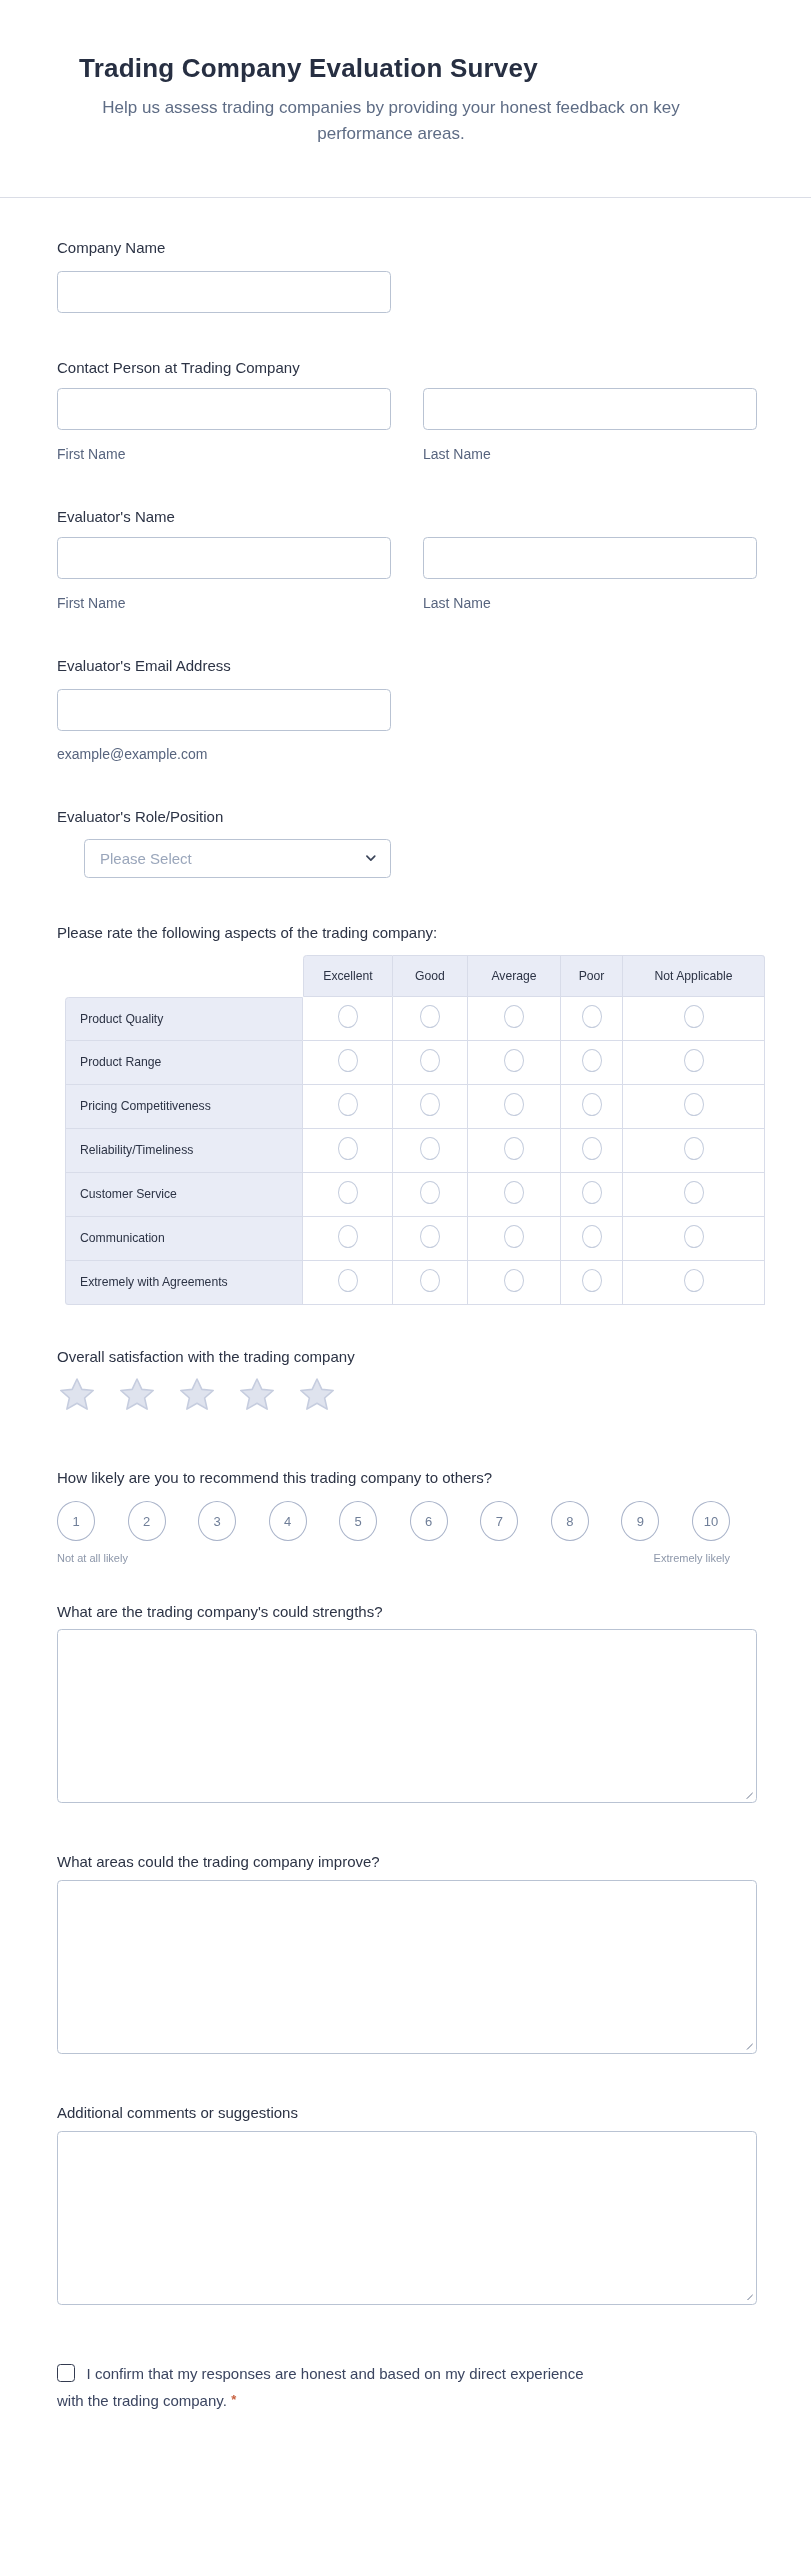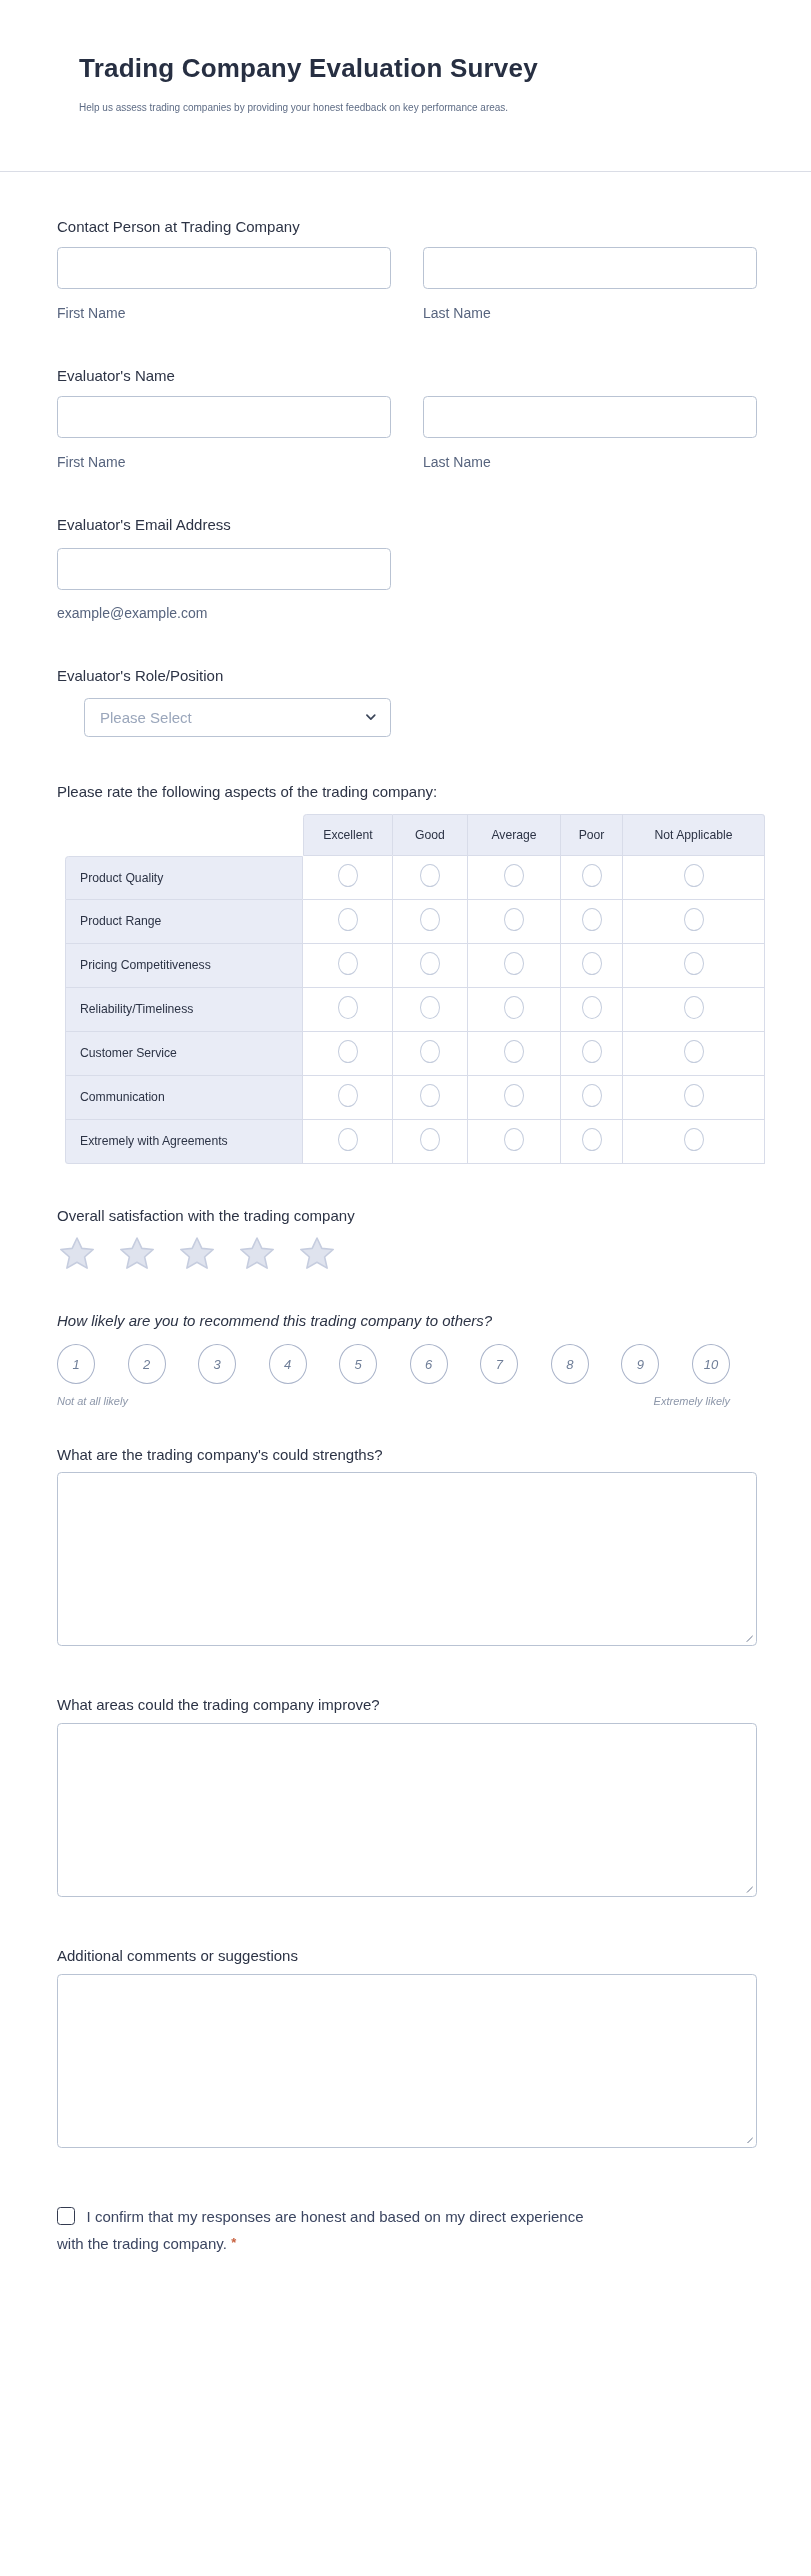--- a/index.html
+++ b/index.html
@@ -4,21 +4,21 @@
 <style>
   * { margin:0; padding:0; box-sizing:border-box; }
   html,body { background:#ffffff; }
   body {
     width:811px; height:2576px;
     font-family:"Liberation Sans", sans-serif;
     color:#2c3345;
   }
   .header { padding:51px 57px 0 79px; }
   .title { font-size:26px; font-weight:bold; color:#272f42; line-height:35px; letter-spacing:0.2px; }
-  .subtitle { margin-top:8.7px; font-size:10px; line-height:26px; color:#5e6c85; max-width:624px; }
+  .subtitle { margin-top:8.7px; font-size:17px; line-height:26px; color:#5e6c85; max-width:624px;text-align:center; }
   .divider { border:none; border-top:0.9px solid #dadde6; margin-top:50px; }
   .content { padding:0 54px 0 57px; width:811px; }
   .q { margin-top:45px; }
   .q.first { margin-top:40px; }
   .q-label { display:block; font-size:15px; font-weight:500; color:#2c3345; line-height:19px; }
   .text-input {
     display:block; margin-top:14px; height:42px; width:334px;
     border:0.9px solid #b9c3d3; border-radius:4.4px; background:#fff;
     font-size:14px; color:#2c3345; padding:0 12.2px; outline:none;
   }
@@ -98,20 +98,24 @@
 <body>
 
 <div class="header">
   <h1 class="title">Trading Company Evaluation Survey</h1>
   <p class="subtitle">Help us assess trading companies by providing your honest feedback on key performance areas.</p>
 </div>
 <hr class="divider">
 
 <div class="content">
 
+  <section class="q first">
+    <label class="q-label">Company Name</label>
+    <input type="text" class="text-input" style="">
+  </section>
 
   <section class="q">
     <label class="q-label">Contact Person at Trading Company</label>
     <div class="name-row">
       <div class="name-col">
         <input type="text" class="text-input" style="">
         <span class="sublabel">First Name</span>
       </div>
       <div class="name-col">
         <input type="text" class="text-input" style="">
@@ -250,21 +254,21 @@
           </svg></span>
         <span class="star"><svg width="40" height="38" viewBox="0 0 24 24">
             <path d="M12 1.9l3.05 6.56 7.19.66-5.43 4.77 1.6 7.06L12 17.2l-6.41 3.75 1.6-7.06-5.43-4.77 7.19-.66z" fill="#dfe3ee" stroke="#c6cddf" stroke-width="1" stroke-linejoin="round"></path>
           </svg></span>
         <span class="star"><svg width="40" height="38" viewBox="0 0 24 24">
             <path d="M12 1.9l3.05 6.56 7.19.66-5.43 4.77 1.6 7.06L12 17.2l-6.41 3.75 1.6-7.06-5.43-4.77 7.19-.66z" fill="#dfe3ee" stroke="#c6cddf" stroke-width="1" stroke-linejoin="round"></path>
           </svg></span>
       </div>
   </section>
 
-  <section class="q" style="margin-top:38px;font-style:italic;">
+  <section class="q" style="margin-top:54px;">
     <label class="q-label">How likely are you to recommend this trading company to others?</label>
     <div class="scale">
         <span class="scale-circle">1</span>
         <span class="scale-circle">2</span>
         <span class="scale-circle">3</span>
         <span class="scale-circle">4</span>
         <span class="scale-circle">5</span>
         <span class="scale-circle">6</span>
         <span class="scale-circle">7</span>
         <span class="scale-circle">8</span>

